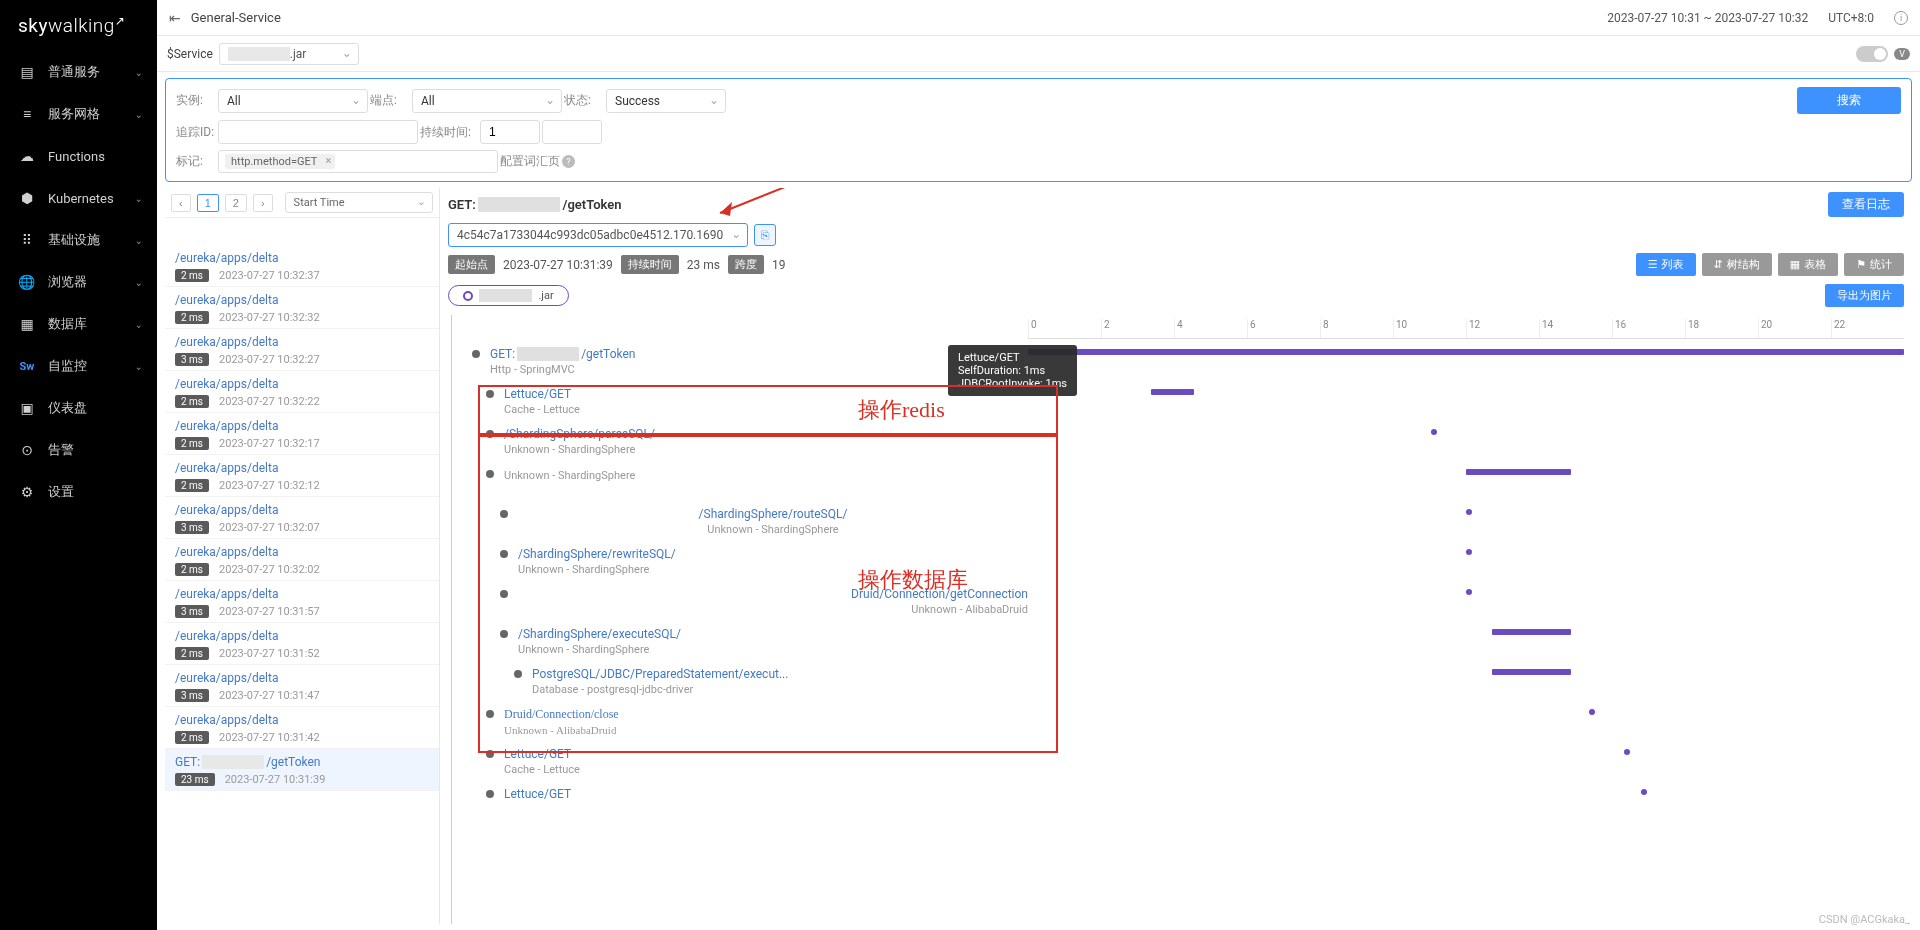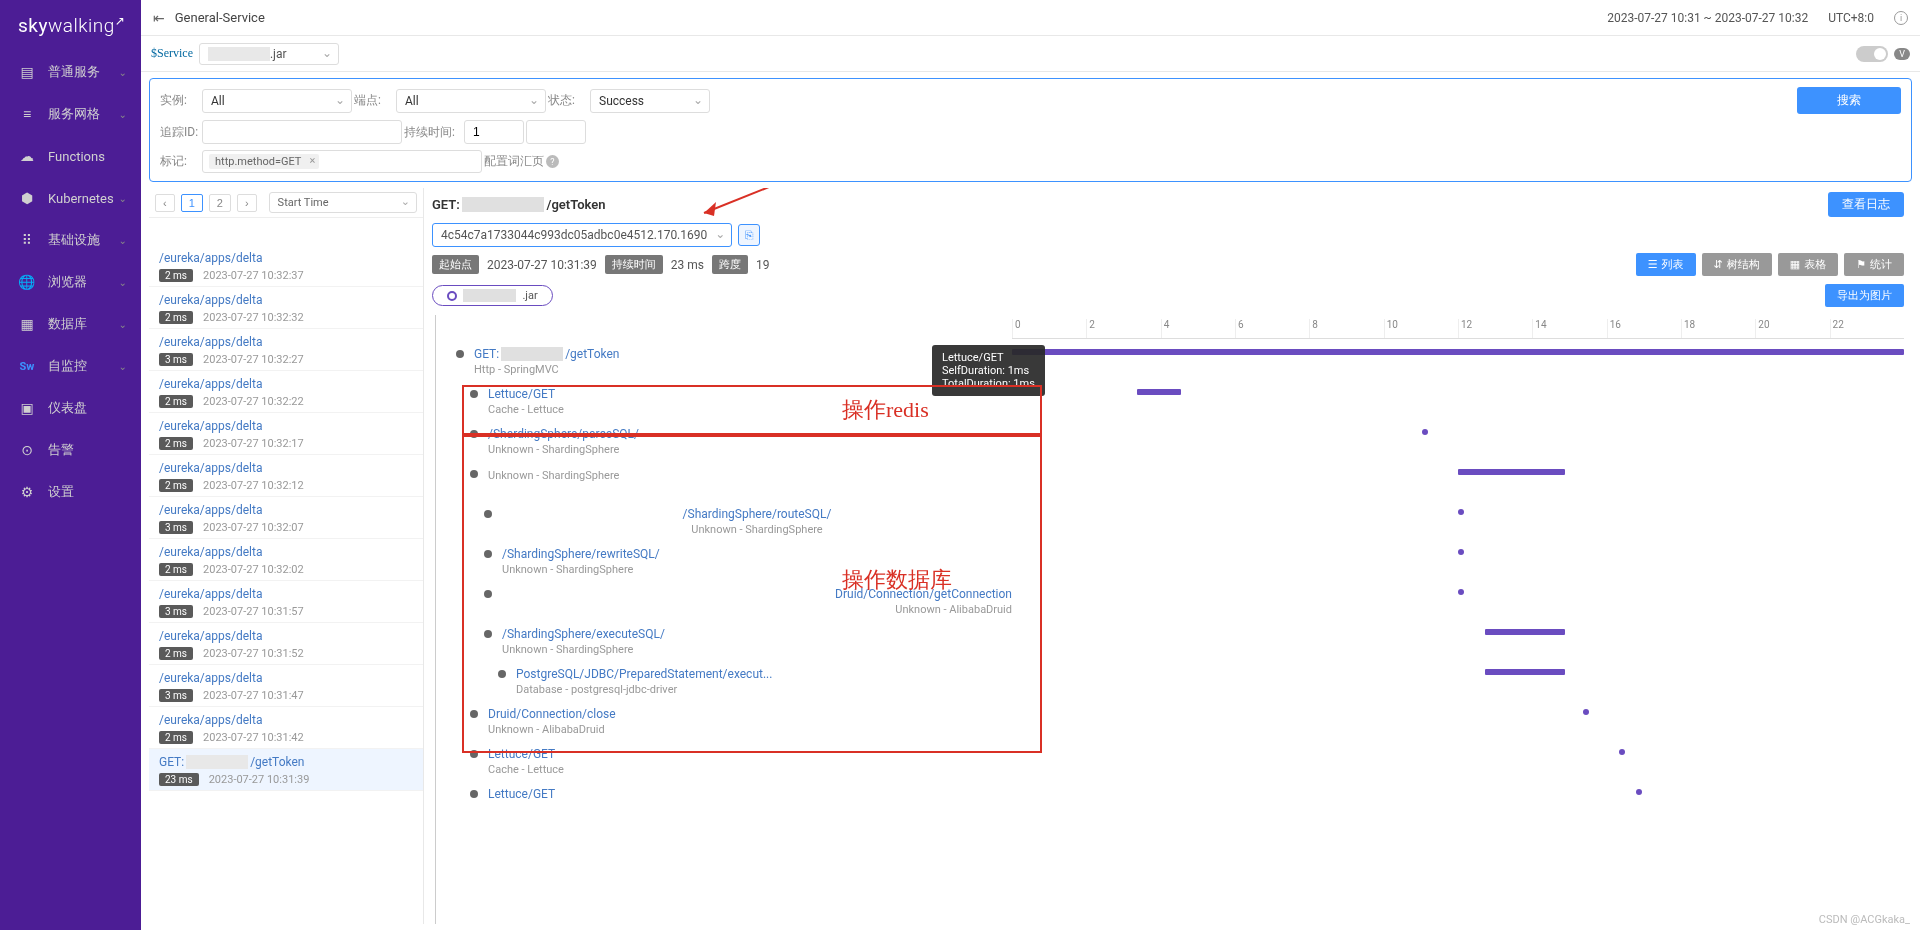--- a/index.html
+++ b/index.html
@@ -1,39 +1,39 @@
 <!DOCTYPE html>
 <html><head>
 <meta charset="utf-8">
 <style>
 * { box-sizing: border-box; margin: 0; padding: 0; }
 body { font-family: -apple-system, BlinkMacSystemFont, "Segoe UI", Roboto, sans-serif; font-size: 12px; color: #333; background: #fff; overflow: hidden; }
 .app { display: flex; height: 930px; width: 1920px; }
 
 
-.sidebar { width: 141px; background: #4c1d95; color: #ddd; display: flex; flex-direction: column; }
+.sidebar { width: 157px; background: #000000; color: #ddd; display: flex; flex-direction: column; }
 .logo { padding: 14px 18px; font-size: 19px; font-weight: 400; color: #fff; letter-spacing: 0.5px; }
 .logo .walking { font-weight: 300; }
 .logo .tail { vertical-align: super; font-size: 12px; }
 .nav { list-style: none; }
 .nav-item { display: flex; align-items: center; padding: 12px 18px; cursor: pointer; font-size: 13px; color: #d0d0d0; position: relative; }
 .nav-icon { width: 18px; height: 18px; margin-right: 12px; display: inline-flex; align-items: center; justify-content: center; font-size: 14px; }
 .nav-chevron { position: absolute; right: 14px; font-size: 10px; color: #888; }
 .nav-item.sw .nav-icon { color: #3d92ff; font-weight: bold; font-size: 11px; }
 
 
 .main { flex: 1; display: flex; flex-direction: column; overflow: hidden; }
 .topbar { height: 36px; display: flex; align-items: center; padding: 0 12px; border-bottom: 1px solid #e8e8e8; gap: 10px; }
 .collapse-icon { color: #666; font-size: 14px; cursor: pointer; }
 .breadcrumb { font-size: 13px; color: #444; }
 .topbar-right { margin-left: auto; display: flex; align-items: center; gap: 20px; font-size: 12px; color: #555; }
 .info-icon { width: 14px; height: 14px; border: 1px solid #999; border-radius: 50%; display: inline-flex; align-items: center; justify-content: center; font-size: 9px; color: #999; }
 
 .servicebar { height: 36px; display: flex; align-items: center; padding: 0 10px; gap: 6px; border-bottom: 1px solid #e8e8e8; }
-.sv-label { color: #0369a1; font-size: 12px; font-family: Liberation Serif, serif; }
+.sv-label { color: #404040; font-size: 12px; }
 .sv-select { background: #fff; border: 1px solid #ddd; border-radius: 3px; padding: 3px 24px 3px 8px; font-size: 12px; color: #555; position: relative; min-width: 140px; }
 .sv-select::after { content: "⌄"; position: absolute; right: 6px; top: 2px; color: #aaa; }
 .toggle { margin-left: auto; display: flex; align-items: center; gap: 6px; }
 .switch { width: 32px; height: 16px; background: #ccc; border-radius: 8px; position: relative; }
 .switch::after { content: ""; position: absolute; width: 12px; height: 12px; background: #fff; border-radius: 50%; top: 2px; right: 2px; }
 .vbadge { background: #888; color: #fff; font-size: 9px; padding: 1px 5px; border-radius: 7px; }
 
 .content { flex: 1; padding: 6px 8px; overflow: hidden; display: flex; flex-direction: column; }
 .filter-panel { border: 1px solid #3d92ff; border-radius: 4px; padding: 8px 10px; margin-bottom: 6px; }
 .filter-row { display: flex; align-items: center; gap: 2px; margin-bottom: 6px; flex-wrap: wrap; }
@@ -435,21 +435,21 @@
       <div class="span-comp">Unknown - ShardingSphere</div>
     </div>
                 </div>
                 <div class="span-row indent-4" style="min-height: 40px;">
                   <span class="span-dot"></span>
     <div class="span-text">
       <div class="span-op">PostgreSQL/JDBC/PreparedStatement/execut...</div>
       <div class="span-comp">Database - postgresql-jdbc-driver</div>
     </div>
                 </div>
-                <div class="span-row indent-2" style="min-height: 40px;">
+                <div class="span-row indent-2" style="min-height: 40px; font-family: Liberation Serif, serif;">
                   <span class="span-dot"></span>
     <div class="span-text">
       <div class="span-op">Druid/Connection/close</div>
       <div class="span-comp">Unknown - AlibabaDruid</div>
     </div>
                 </div>
                 <div class="span-row indent-2" style="min-height: 40px;">
                   <span class="span-dot"></span>
     <div class="span-text">
       <div class="span-op">Lettuce/GET</div>
@@ -491,21 +491,21 @@
                   <div class="bar" style="top: 324px; left: 53%; width: 9%;"></div>
                   <div class="bar-dot" style="top: 364px; left: 64%;"></div>
                   <div class="bar-dot" style="top: 404px; left: 68%;"></div>
                   <div class="bar-dot" style="top: 444px; left: 70%;"></div>
                 </div>
             </div>
 
             <div class="tooltip" style="top:30px; left:500px;">
               <div>Lettuce/GET</div>
               <div>SelfDuration: 1ms</div>
-              <div>TotalDuration: 1ms</div>
+              <div>JDBCRootInvoke: 1ms</div>
             </div>
 
             <div class="redbox" style="top:70px; left:30px; width:580px; height:50px;"></div>
             <div class="redbox" style="top:120px; left:30px; width:580px; height:318px;"></div>
             <div class="anno" style="top:80px; left:410px;">操作redis</div>
             <div class="anno" style="top:250px; left:410px;">操作数据库</div>
           </div>
 
           <svg class="arrow" style="top:-20px; left:270px;" width="120" height="60">
             <line x1="110" y1="5" x2="10" y2="45" stroke="#d93025" stroke-width="2"></line>

